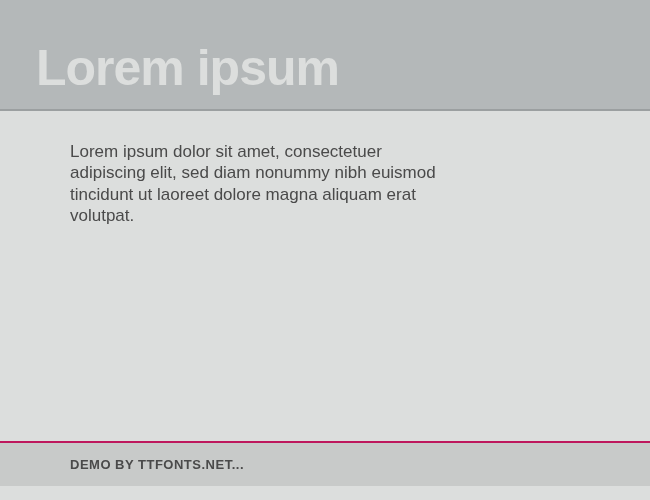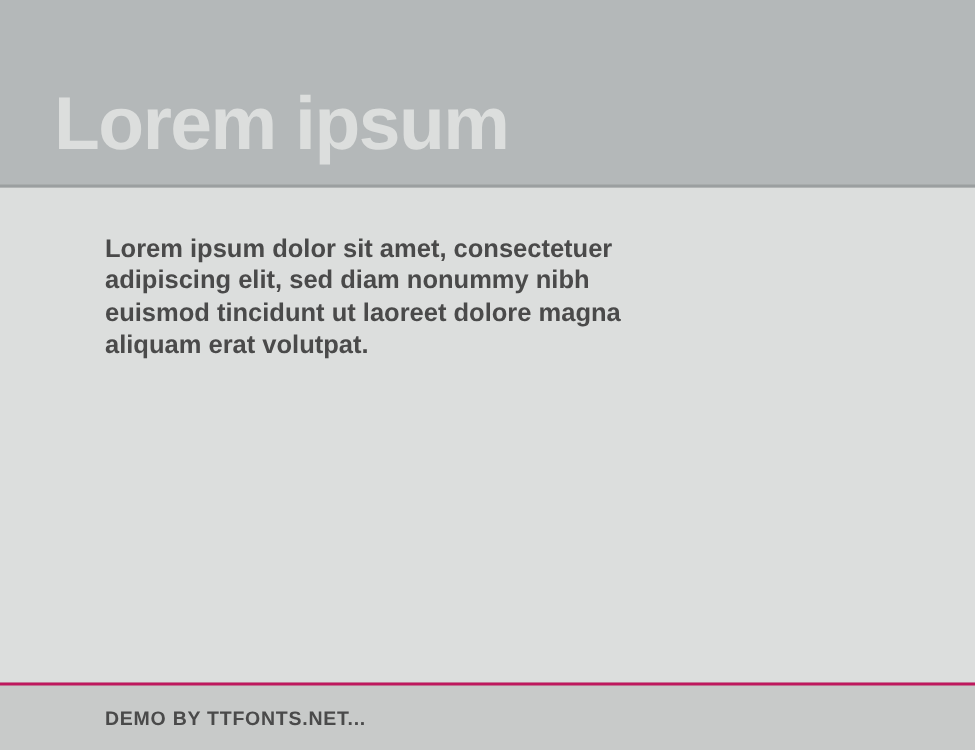--- a/index.html
+++ b/index.html
@@ -9,39 +9,39 @@
     }
     body {
       width: 650px;
       height: 500px;
       font-family: Arial, Helvetica, sans-serif;
       background: #dcdedd;
       overflow: hidden;
     }
     .header {
       background: #b4b8b9;
-      height: 125px;
+      height: 111px;
       display: flex;
       align-items: flex-end;
       padding: 0 0 12px 36px;
       border-bottom: 2px solid #9b9fa0;
     }
     .title {
       font-size: 50px;
       font-weight: bold;
       color: #dcdedd;
       letter-spacing: -1px;
     }
     .content {
       padding: 30px 70px;
       height: 330px;
     }
     .body-text {
       font-size: 17px;
-      font-weight: bold;
+      font-weight: normal;
       color: #4a4a4a;
       line-height: 1.25;
       max-width: 380px;
     }
     .footer {
       background: #c8cac9;
       height: 45px;
       border-top: 2px solid #be185d;
       display: flex;
       align-items: center;

